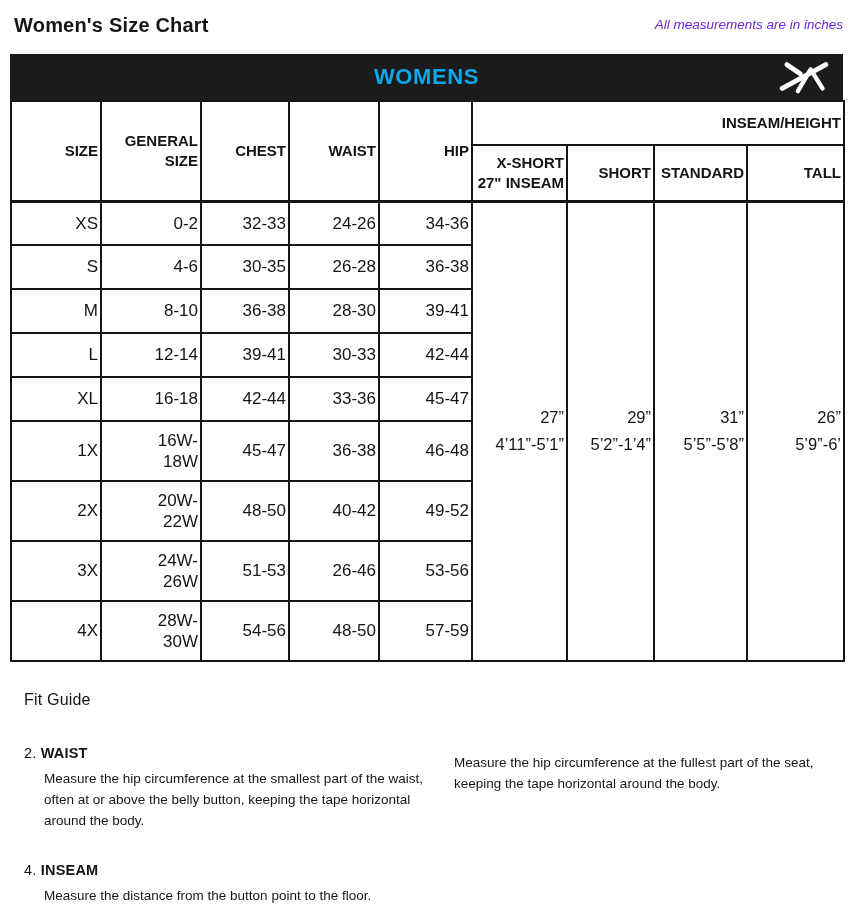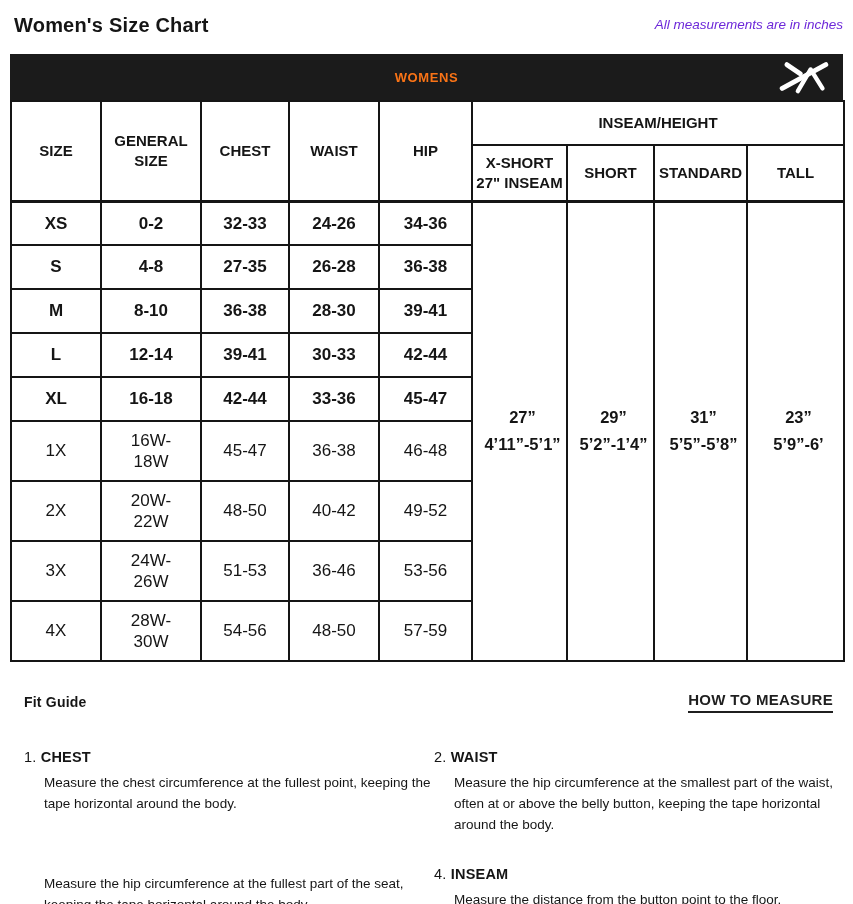--- a/index.html
+++ b/index.html
@@ -21,50 +21,50 @@
   .measure-note { font-size: 13.5px; font-style: italic; padding-top: 3px; color: #6d28d9; }
 
   
   .banner {
     margin-top: 17px;
     width: 833px; height: 46px;
     background: #1b1b1b;
     position: relative;
     display: flex; align-items: center; justify-content: center;
   }
-  .banner-title { color: #f97316; font-size: 13px; font-weight: 700; letter-spacing: 0.6px; }
+  .banner-title { color: #0ea5e9; font-size: 22px; font-weight: 700; letter-spacing: 0.6px; }
   .logo { position: absolute; right: 14px; top: 50%; transform: translateY(-50%); width: 50px; height: 36px; }
   .logo svg { display: block; width: 100%; height: 100%; }
 
   
   table {
     border-collapse: collapse; table-layout: fixed;
     width: 833px;
   }
   th, td {
     border: 2px solid #151515;
-    text-align: center; vertical-align: middle;
+    text-align: right; vertical-align: middle;
     padding: 2px;
     overflow: hidden;
   }
   thead th { font-size: 15px; font-weight: 700; line-height: 1.3; }
   .head-top .span-cell { height: 100px; }
   .inseam-head { height: 43px; }
   .head-sub th { height: 55px; }
   tbody td { font-size: 17px; line-height: 1.25; }
   tbody tr:first-child > * { border-top: 3px solid #151515; }
-  tr.h40 > td { height: 44px; font-weight: bold; }
+  tr.h40 > td { height: 44px; }
   tr.h60 > td { height: 60px; }
   .pre { white-space: pre-line; }
   .inseam-cell { font-size: 16.5px; line-height: 1.65; padding-left: 8px; }
 
   
   .fit-guide { margin: 29px 10px 0 14px; }
   .fg-head { display: flex; justify-content: space-between; align-items: center; }
-  .fg-title { font-size: 14px; font-weight: 700; letter-spacing: 0.2px; }
+  .fg-title { font-size: 16px; font-weight: 400; letter-spacing: 0.2px; }
   .htm-link {
     font-size: 15px; font-weight: 700; letter-spacing: 0.3px;
     color: #1f1f1f; text-decoration: none;
     border-bottom: 2px solid #1f1f1f; padding-bottom: 3px;
     cursor: pointer;
   }
   .fg-grid {
     margin-top: 36px;
     display: grid;
     grid-template-columns: 410px auto;
@@ -146,28 +146,28 @@
           </td>
           <td rowspan="9" class="inseam-cell">
             <div>29”</div>
             <div>5’2”-1’4”</div>
           </td>
           <td rowspan="9" class="inseam-cell">
             <div>31”</div>
             <div>5’5”-5’8”</div>
           </td>
           <td rowspan="9" class="inseam-cell">
-            <div>23”</div>
+            <div>26”</div>
             <div>5’9”-6’</div>
           </td>
         </tr>
         <tr class="h40">
           <td>S</td>
-          <td>4-8</td>
-          <td>27-35</td>
+          <td>4-6</td>
+          <td>30-35</td>
           <td>26-28</td>
           <td>36-38</td>
         </tr>
         <tr class="h40">
           <td>M</td>
           <td>8-10</td>
           <td>36-38</td>
           <td>28-30</td>
           <td>39-41</td>
         </tr>
@@ -199,48 +199,40 @@
 22W</td>
           <td>48-50</td>
           <td>40-42</td>
           <td>49-52</td>
         </tr>
         <tr class="h60">
           <td>3X</td>
           <td class="pre">24W-
 26W</td>
           <td>51-53</td>
-          <td>36-46</td>
+          <td>26-46</td>
           <td>53-56</td>
         </tr>
         <tr class="h60">
           <td>4X</td>
           <td class="pre">28W-
 30W</td>
           <td>54-56</td>
           <td>48-50</td>
           <td>57-59</td>
         </tr>
       </tbody>
     </table>
   </section>
 
   <section class="fit-guide">
     <div class="fg-head">
       <h2 class="fg-title">Fit Guide</h2>
-      <a class="htm-link">HOW TO MEASURE</a>
     </div>
     <div class="fg-grid">
-      <div class="fg-item">
-        <div class="fg-term">
-          <span class="fg-num">1.</span>
-          <span class="fg-name">CHEST</span>
-        </div>
-        <p class="fg-desc">Measure the chest circumference at the fullest point, keeping the tape horizontal around the body.</p>
-      </div>
       <div class="fg-item">
         <div class="fg-term">
           <span class="fg-num">2.</span>
           <span class="fg-name">WAIST</span>
         </div>
         <p class="fg-desc">Measure the hip circumference at the smallest part of the waist, often at or above the belly button, keeping the tape horizontal around the body.</p>
       </div>
       <div class="fg-item">
         <p class="fg-desc">Measure the hip circumference at the fullest part of the seat, keeping the tape horizontal around the body.</p>
       </div>

